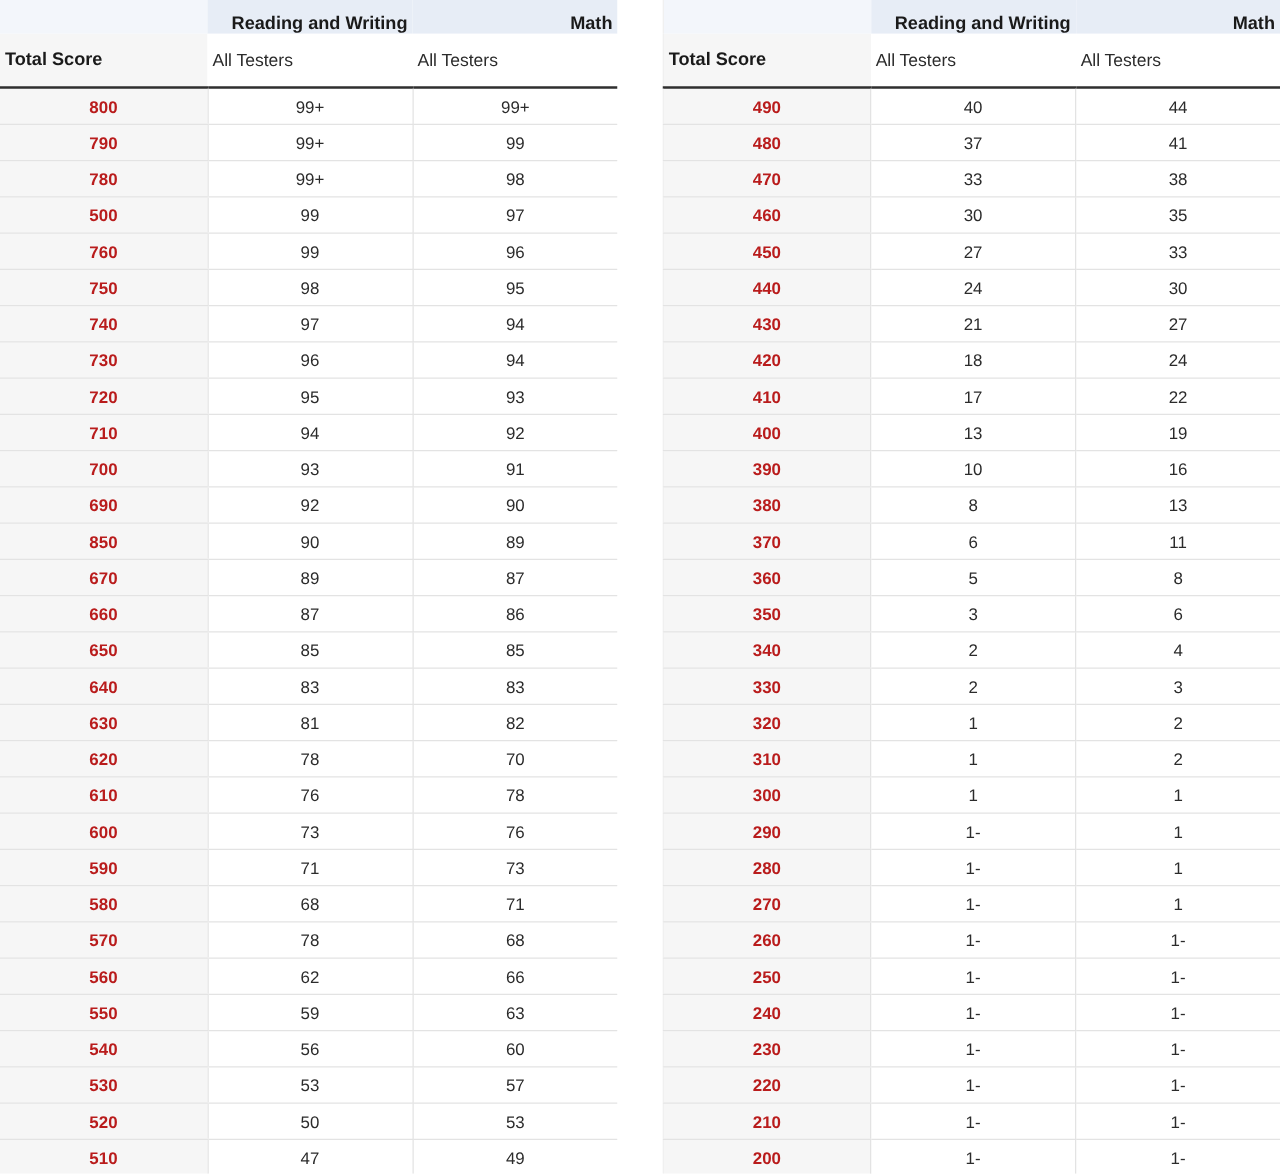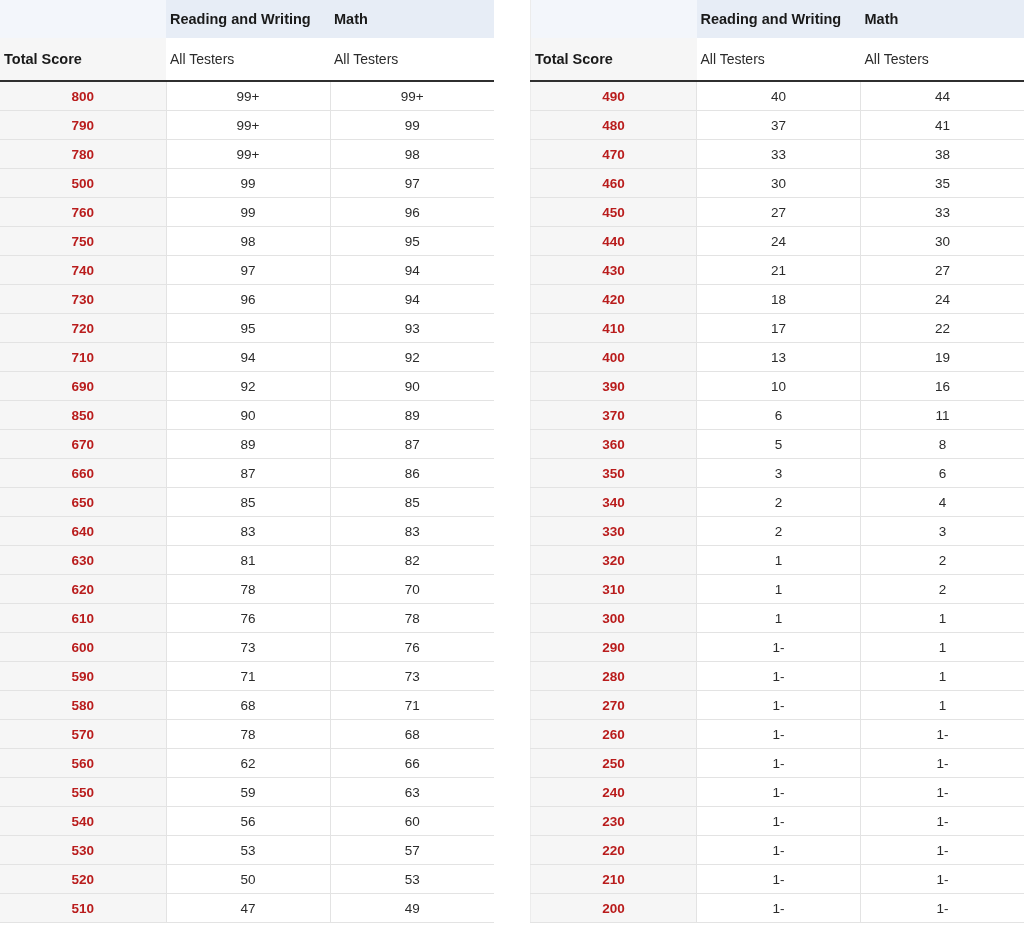--- a/index.html
+++ b/index.html
@@ -31,22 +31,22 @@
   }
   table.score-table col.c-total { width: 166px; }
   table.score-table col.c-rw { width: 164px; }
   table.score-table col.c-math { width: 164px; }
 
   thead tr.group-row th {
     background: #e7edf6;
     font-size: 14.5px;
     font-weight: bold;
     color: #1a1a1a;
-    padding: 11px 4px 11px 4px;
-    text-align: left;
+    padding: 11px 4px 0 4px;
+    text-align: right;
     border: none;
   }
   thead tr.group-row th.blank {
     background: #f3f6fb;
   }
   thead tr.sub-row th {
     background: #ffffff;
     font-size: 14px;
     color: #2b2b2b;
     font-weight: normal;
@@ -151,20 +151,25 @@
             <td class="total-cell">720</td>
             <td class="rw-cell">95</td>
             <td class="math-cell">93</td>
           </tr>
           <tr>
             <td class="total-cell">710</td>
             <td class="rw-cell">94</td>
             <td class="math-cell">92</td>
           </tr>
           <tr>
+            <td class="total-cell">700</td>
+            <td class="rw-cell">93</td>
+            <td class="math-cell">91</td>
+          </tr>
+          <tr>
             <td class="total-cell">690</td>
             <td class="rw-cell">92</td>
             <td class="math-cell">90</td>
           </tr>
           <tr>
             <td class="total-cell">850</td>
             <td class="rw-cell">90</td>
             <td class="math-cell">89</td>
           </tr>
           <tr>
@@ -325,20 +330,25 @@
             <td class="total-cell">400</td>
             <td class="rw-cell">13</td>
             <td class="math-cell">19</td>
           </tr>
           <tr>
             <td class="total-cell">390</td>
             <td class="rw-cell">10</td>
             <td class="math-cell">16</td>
           </tr>
           <tr>
+            <td class="total-cell">380</td>
+            <td class="rw-cell">8</td>
+            <td class="math-cell">13</td>
+          </tr>
+          <tr>
             <td class="total-cell">370</td>
             <td class="rw-cell">6</td>
             <td class="math-cell">11</td>
           </tr>
           <tr>
             <td class="total-cell">360</td>
             <td class="rw-cell">5</td>
             <td class="math-cell">8</td>
           </tr>
           <tr>

